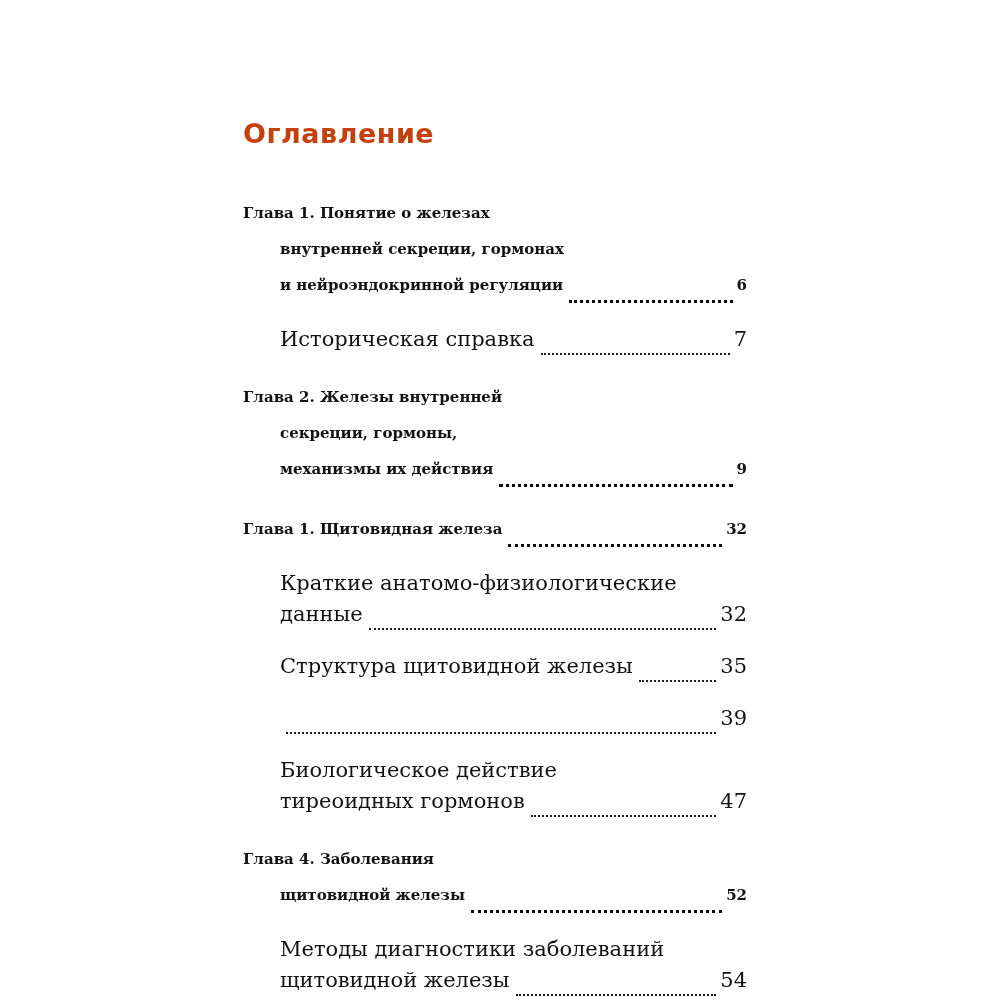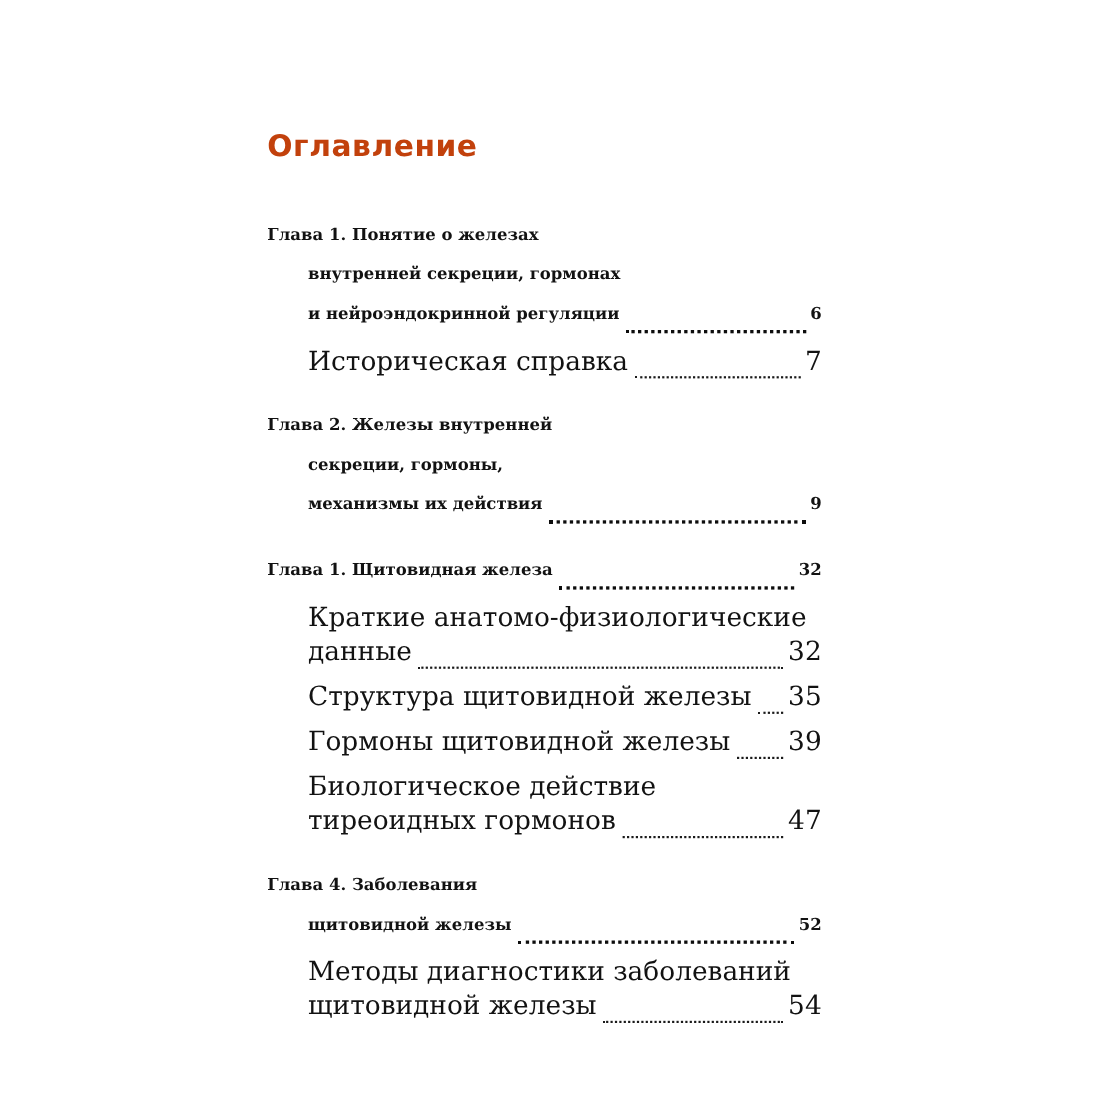--- a/index.html
+++ b/index.html
@@ -29,23 +29,23 @@
 
   .entry { width: 100%; }
   .entry.chapter {
     font-weight: bold;
     font-size: 15px;
     line-height: 36px;
     margin-top: 24px;
   }
   .entry.section {
     font-weight: normal;
-    font-size: 24px;
+    font-size: 21px;
     line-height: 31px;
-    margin-top: 10px;
+    margin-top: 21px;
     padding-left: 37px;
   }
   .line { display: block; }
   .line.with-page {
     display: flex;
     align-items: flex-end;
     width: 100%;
   }
   .entry.chapter .line.cont { padding-left: 37px; }
   .line.with-page .text { white-space: nowrap; }
@@ -115,21 +115,20 @@
     <div class="entry section">
       <div class="line with-page">
         <span class="text">Структура щитовидной железы</span>
         <span class="leader"></span>
         <span class="pagenum">35</span>
       </div>
     </div>
 
     <div class="entry section">
       <div class="line with-page">
-        <span class="text">Гормоны щитовидной железы</span>
         <span class="leader"></span>
         <span class="pagenum">39</span>
       </div>
     </div>
 
     <div class="entry section">
       <div class="line">Биологическое действие</div>
       <div class="line with-page">
         <span class="text">тиреоидных гормонов</span>
         <span class="leader"></span>

